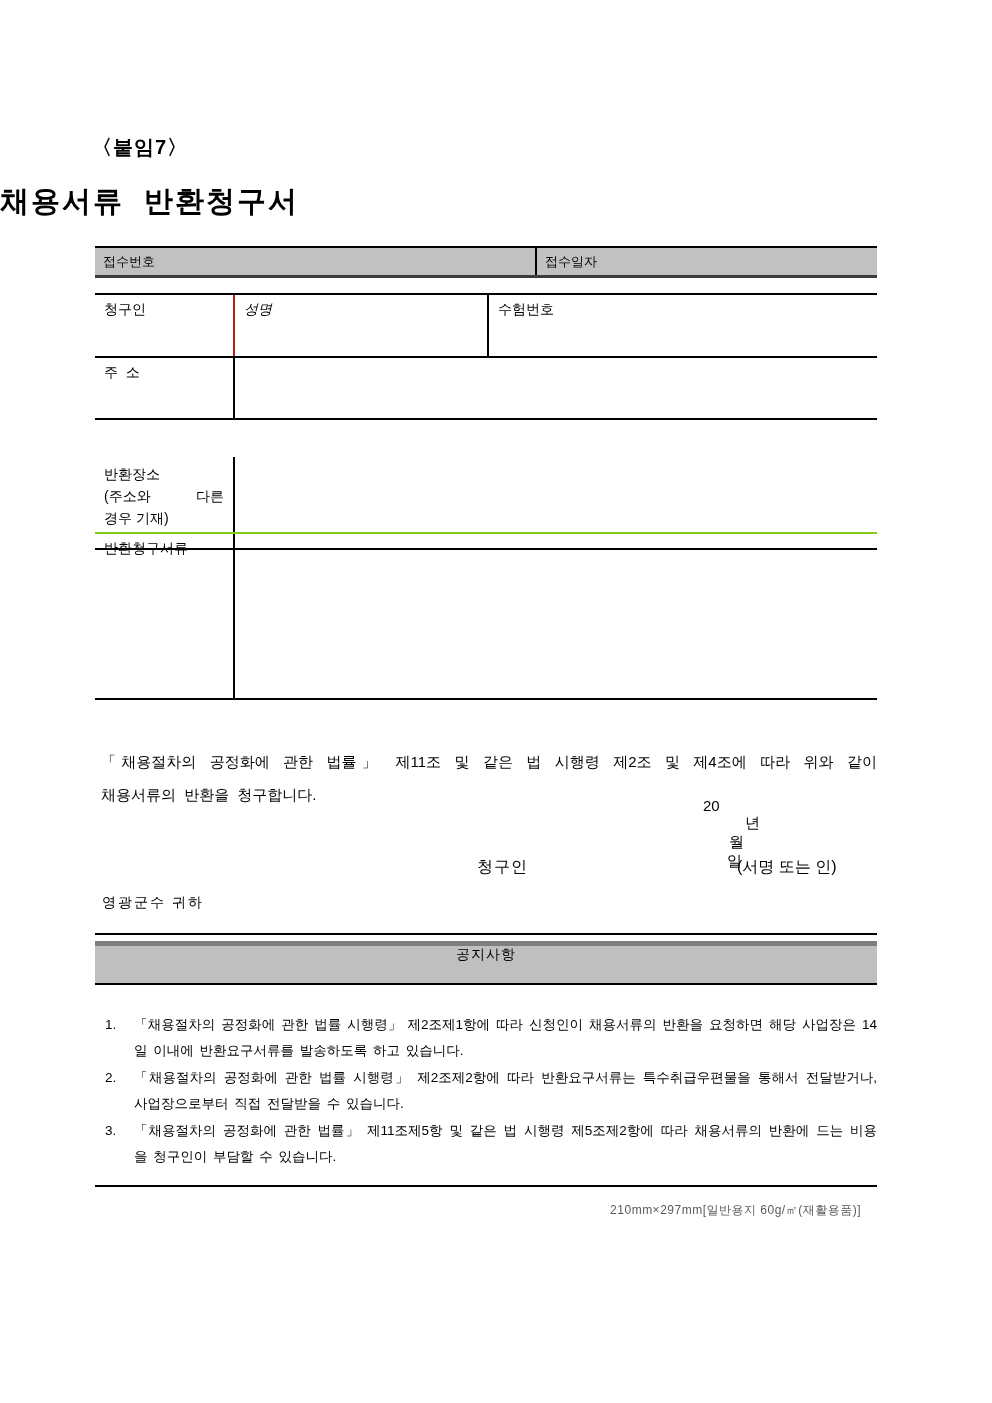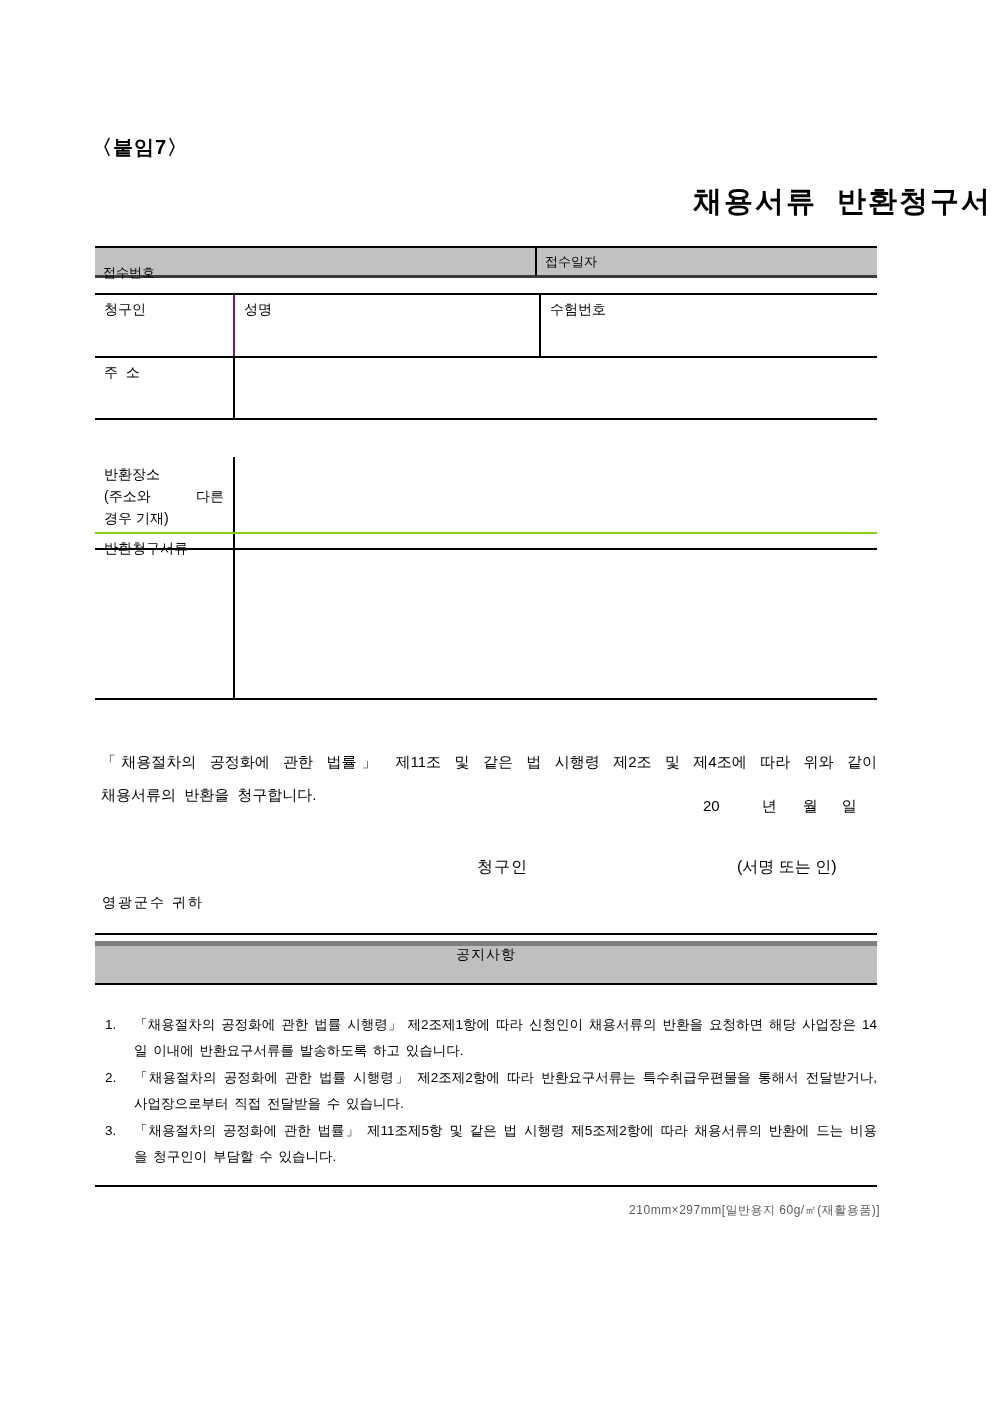--- a/index.html
+++ b/index.html
@@ -6,56 +6,56 @@
   html,body { background:#ffffff; }
   .page {
     position:relative; width:992px; height:1403px; background:#ffffff;
     font-family:"Liberation Sans","DejaVu Sans",sans-serif; color:#000;
     overflow:hidden;
   }
   .abs { position:absolute; }
 
   
   .attach { left:92px; top:134px; font-size:20px; font-weight:bold; letter-spacing:1px; white-space:pre; }
-  .title  { left:0; top:182px; width:992px; text-align:right; font-size:29px; font-weight:bold; letter-spacing:2px; white-space:pre; }
+  .title  { left:0; top:182px; width:992px; text-align:left; font-size:29px; font-weight:bold; letter-spacing:2px; white-space:pre; }
 
   
   .tbl-receipt {
     left:95px; top:246px; width:782px; height:32px; display:flex;
     background:#c1c1c1; border-top:2px solid #000; border-bottom:3px solid #3c3c3c;
   }
   .tbl-receipt .cell { font-size:13px; padding:5px 0 0 8px; }
-  .tbl-receipt .c1 { width:440px;margin-top:11px; }
+  .tbl-receipt .c1 { width:440px; }
   .tbl-receipt .c2 { flex:1; border-left:2px solid #000; }
 
   
   .tbl-main { left:95px; top:293px; width:782px; border-top:2px solid #000; }
   .tbl-main .row { display:flex; border-bottom:2px solid #000; }
   .r1 { height:63px; }
   .r2 { height:62px; }
   .r3 { height:93px;margin-top:37px; }
   .lbl { font-size:14px; padding:6px 0 0 9px; white-space:pre; }
   .col-a { width:138px; flex:none; }
-  .col-b { width:306px; flex:none; border-left:2px solid #701a75; }
+  .col-b { width:254px; flex:none; border-left:2px solid #b91c1c;font-style:italic; }
   .col-c { flex:1; border-left:2px solid #000; }
   .col-rest { flex:1; border-left:2px solid #000; }
   .rp-line { font-size:14px; line-height:22px; white-space:pre; }
   .rp-just { text-align:justify; text-align-last:justify; padding-right:9px; white-space:normal; }
 
   
   .tbl-docs { left:95px; top:532px; width:782px; height:168px; display:flex;
               border-top:2px solid #84cc16; border-bottom:2px solid #000; }
 
   
   .decl { left:95px; top:712px; width:782px; font-size:15px; line-height:33px; word-spacing:4px; }
   .decl .l1 { padding-left:6px; text-align:justify; text-align-last:justify;margin-top:33px; }
   .decl .l2 { padding-left:6px; }
 
   
-  .dateline { left:703px; top:797px; font-size:15px; display:flex; }
+  .dateline { left:703px; top:797px; font-size:15px; display:flex;flex-direction:column; }
   .dateline .t-year  { margin-left:42px; }
   .dateline .t-month { margin-left:26px; }
   .dateline .t-day   { margin-left:24px; }
 
   
   .sig-claimant { left:477px; top:857px; font-size:16px; letter-spacing:1px; }
   .sig-seal     { left:737px; top:857px; font-size:16px;text-align:right; }
 
   
   .recipient { left:102px; top:894px; font-size:14px; letter-spacing:2px; white-space:pre; }
@@ -72,21 +72,21 @@
     display:flex; justify-content:center; font-size:14px; letter-spacing:1px;
   }
 
   
   .notice-list { left:95px; top:1012px; width:782px; font-size:13.5px; }
   .n-item { display:flex; margin-bottom:1px; }
   .n-num  { flex:none; width:22px; margin-left:10px; line-height:26px; }
   .n-lines{ flex:1; padding-left:7px; line-height:26px; word-spacing:2px; }
   .n-l1   { text-align:justify; text-align-last:justify; }
 
-  .footer-spec { right:112px; top:1202px; font-size:12px; color:#5a5a5a; letter-spacing:0.5px; }
+  .footer-spec { right:131px; top:1202px; font-size:12px; color:#5a5a5a; letter-spacing:0.5px; }
 
   .fill-area { flex:1; }
 </style>
 </head>
 <body>
 
 <div class="page">
 
   <div class="abs attach">〈붙임7〉</div>
   <div class="abs title">채용서류  반환청구서</div>

